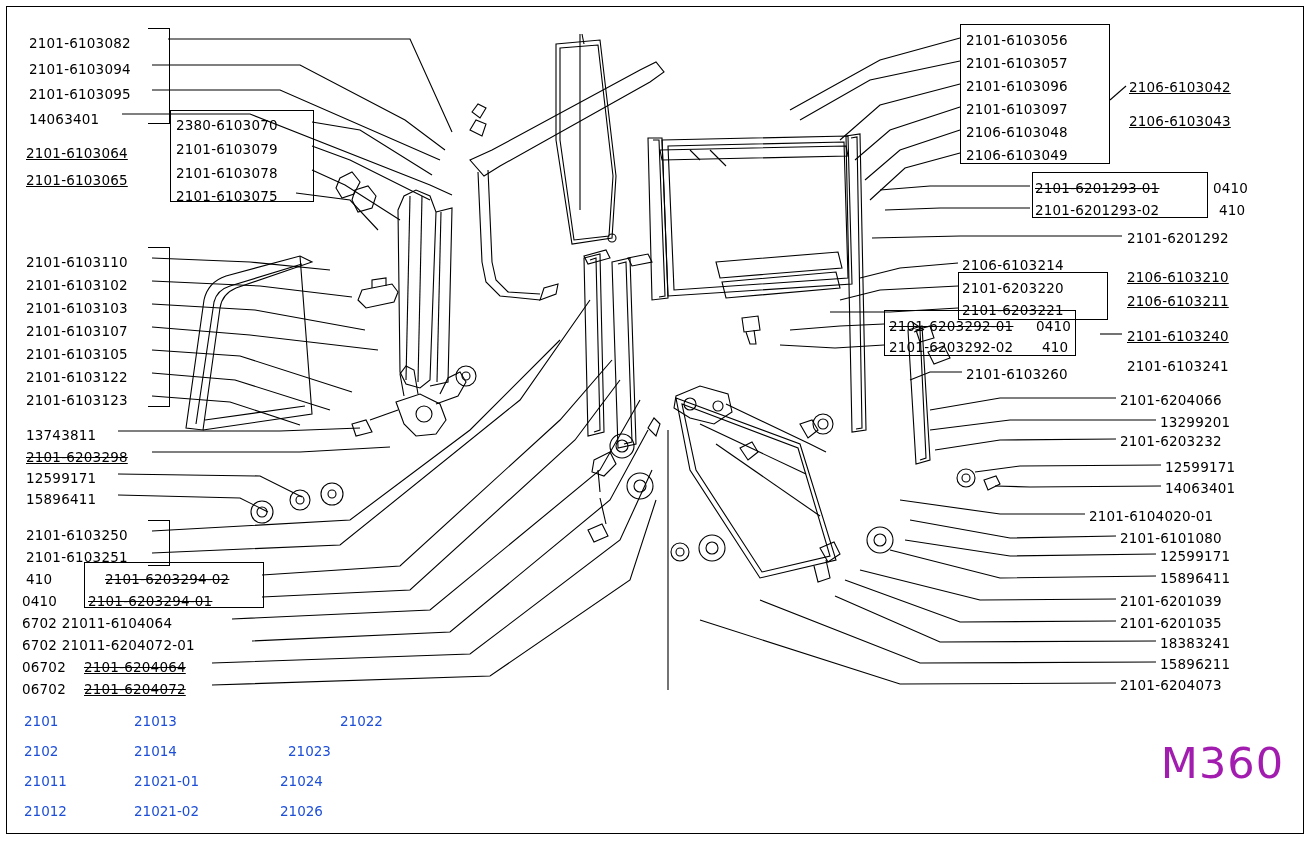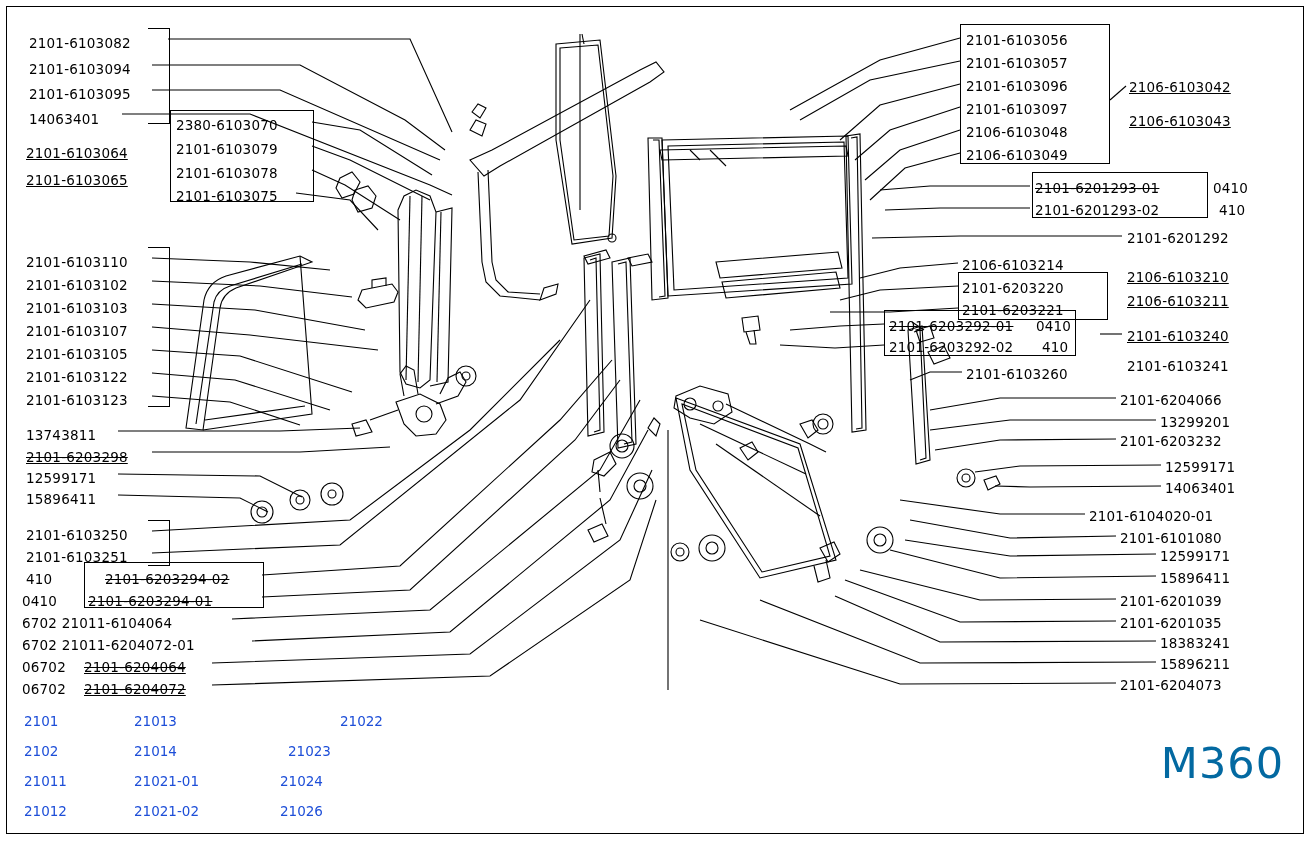--- a/index.html
+++ b/index.html
@@ -58,21 +58,21 @@
     letter-spacing: 0.6px;
     color: #000;
     font-family: "DejaVu Sans", sans-serif;
   }
   #code {
     position: absolute;
     right: 28px;
     top: 738px;
     font-size: 43px;
     letter-spacing: 1px;
-    color: #0369a1;
+    color: #a21caf;
     font-family: "DejaVu Sans", sans-serif;
   }
   .mcol {
     position: absolute;
     font-size: 13.5px;
     color: #1d4ed8;
   }
   svg.art {
     position: absolute;
     left: 0; top: 0;

